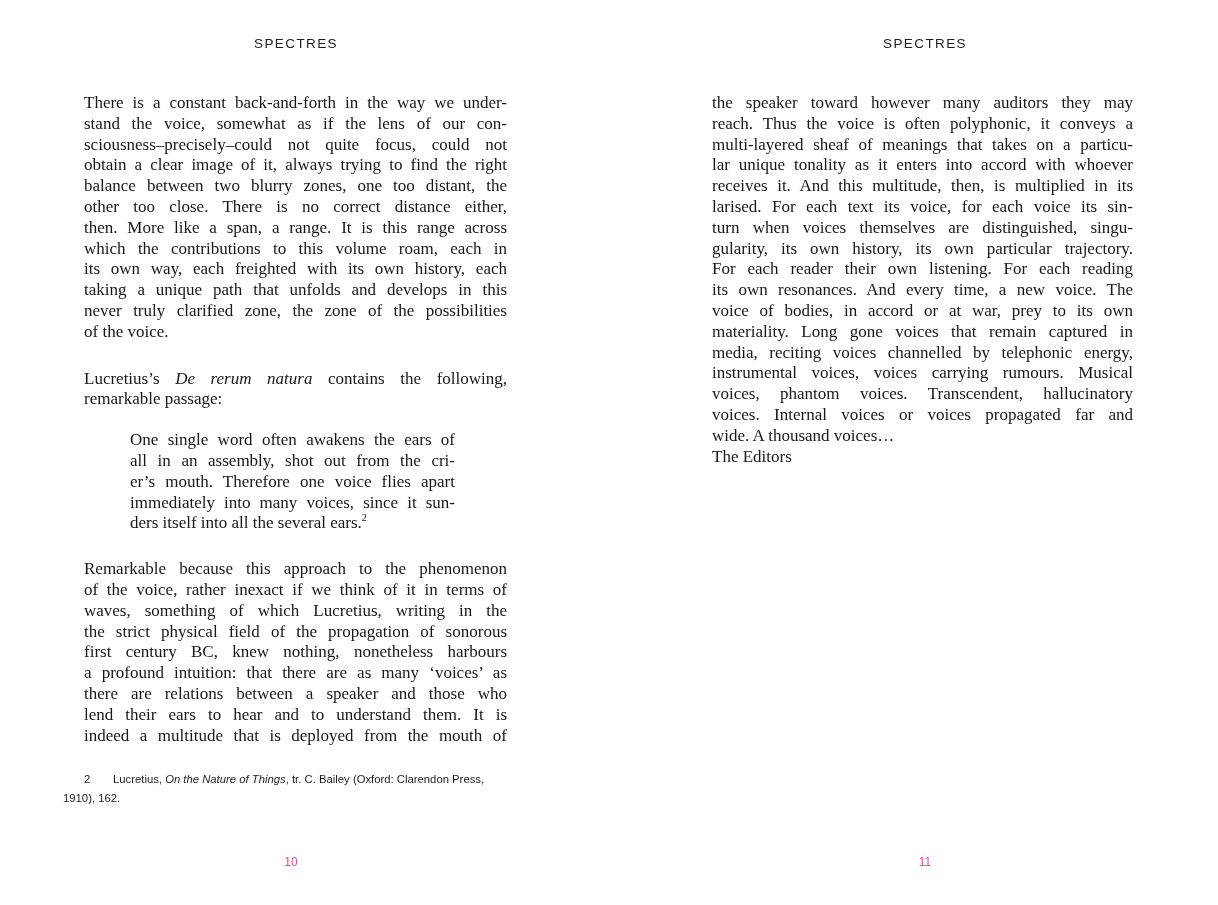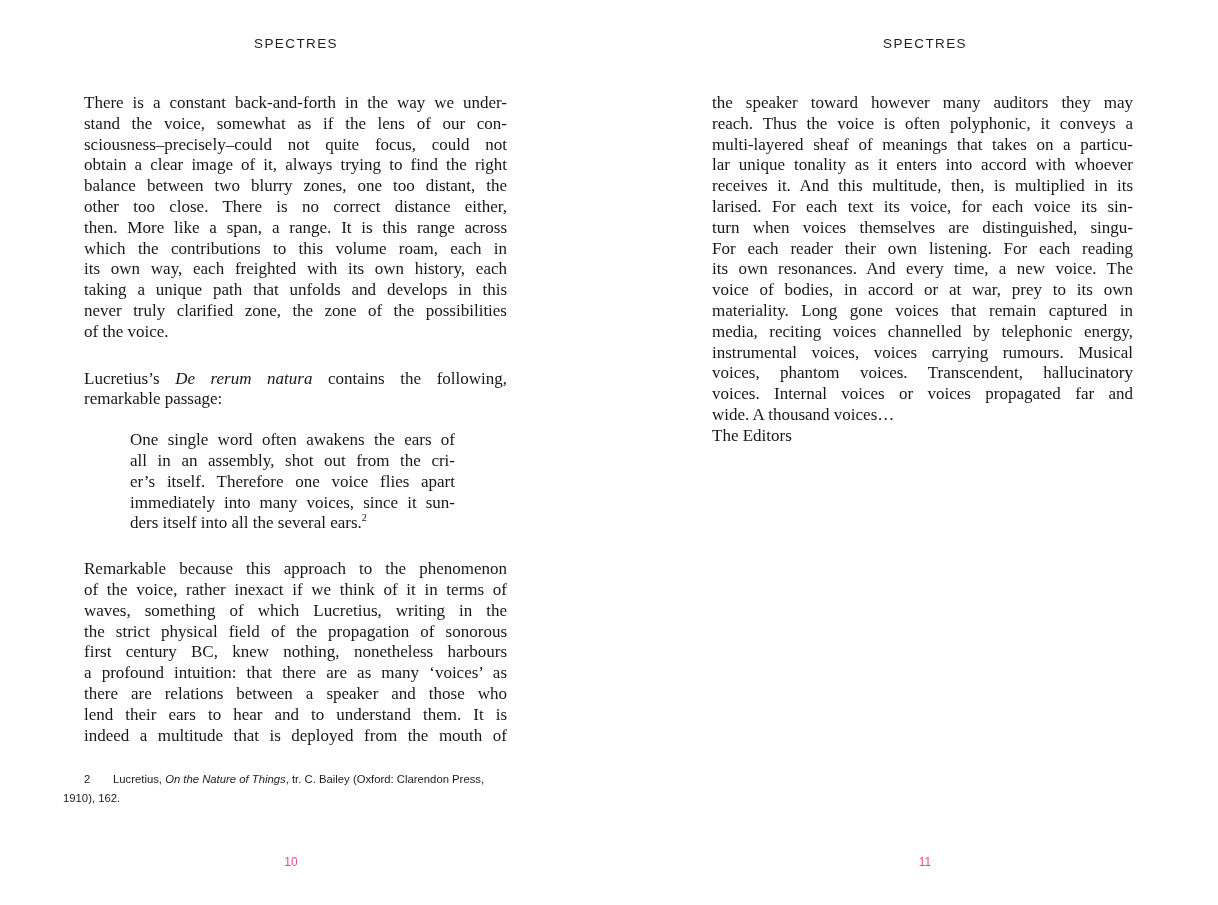--- a/index.html
+++ b/index.html
@@ -87,21 +87,21 @@
       </div>
 
     <div class="para-2">
         <div class="jline">Lucretius’s <em>De rerum natura</em> contains the following,</div>
         <div class="jline jline-last">remarkable passage:</div>
       </div>
 
     <div class="quote">
         <div class="jline">One single word often awakens the ears of</div>
         <div class="jline">all in an assembly, shot out from the cri-</div>
-        <div class="jline">er’s itself. Therefore one voice flies apart</div>
+        <div class="jline">er’s mouth. Therefore one voice flies apart</div>
         <div class="jline">immediately into many voices, since it sun-</div>
         <div class="jline jline-last">ders itself into all the several ears.<sup>2</sup></div>
       </div>
 
     <div class="para-3">
         <div class="jline">Remarkable because this approach to the phenomenon</div>
         <div class="jline">of the voice, rather inexact if we think of it in terms of</div>
         <div class="jline">waves, something of which Lucretius, writing in the</div>
         <div class="jline">the strict physical field of the propagation of sonorous</div>
         <div class="jline">first century BC, knew nothing, nonetheless harbours</div>
@@ -127,20 +127,21 @@
 
   <div class="text-col" id="right-col">
     <div class="para-r">
         <div class="jline">the speaker toward however many auditors they may</div>
         <div class="jline">reach. Thus the voice is often polyphonic, it conveys a</div>
         <div class="jline">multi-layered sheaf of meanings that takes on a particu-</div>
         <div class="jline">lar unique tonality as it enters into accord with whoever</div>
         <div class="jline">receives it. And this multitude, then, is multiplied in its</div>
         <div class="jline">larised. For each text its voice, for each voice its sin-</div>
         <div class="jline">turn when voices themselves are distinguished, singu-</div>
+        <div class="jline">gularity, its own history, its own particular trajectory.</div>
         <div class="jline">For each reader their own listening. For each reading</div>
         <div class="jline">its own resonances. And every time, a new voice. The</div>
         <div class="jline">voice of bodies, in accord or at war, prey to its own</div>
         <div class="jline">materiality. Long gone voices that remain captured in</div>
         <div class="jline">media, reciting voices channelled by telephonic energy,</div>
         <div class="jline">instrumental voices, voices carrying rumours. Musical</div>
         <div class="jline">voices, phantom voices. Transcendent, hallucinatory</div>
         <div class="jline">voices. Internal voices or voices propagated far and</div>
         <div class="jline jline-last">wide. A thousand voices…</div>
       </div>

